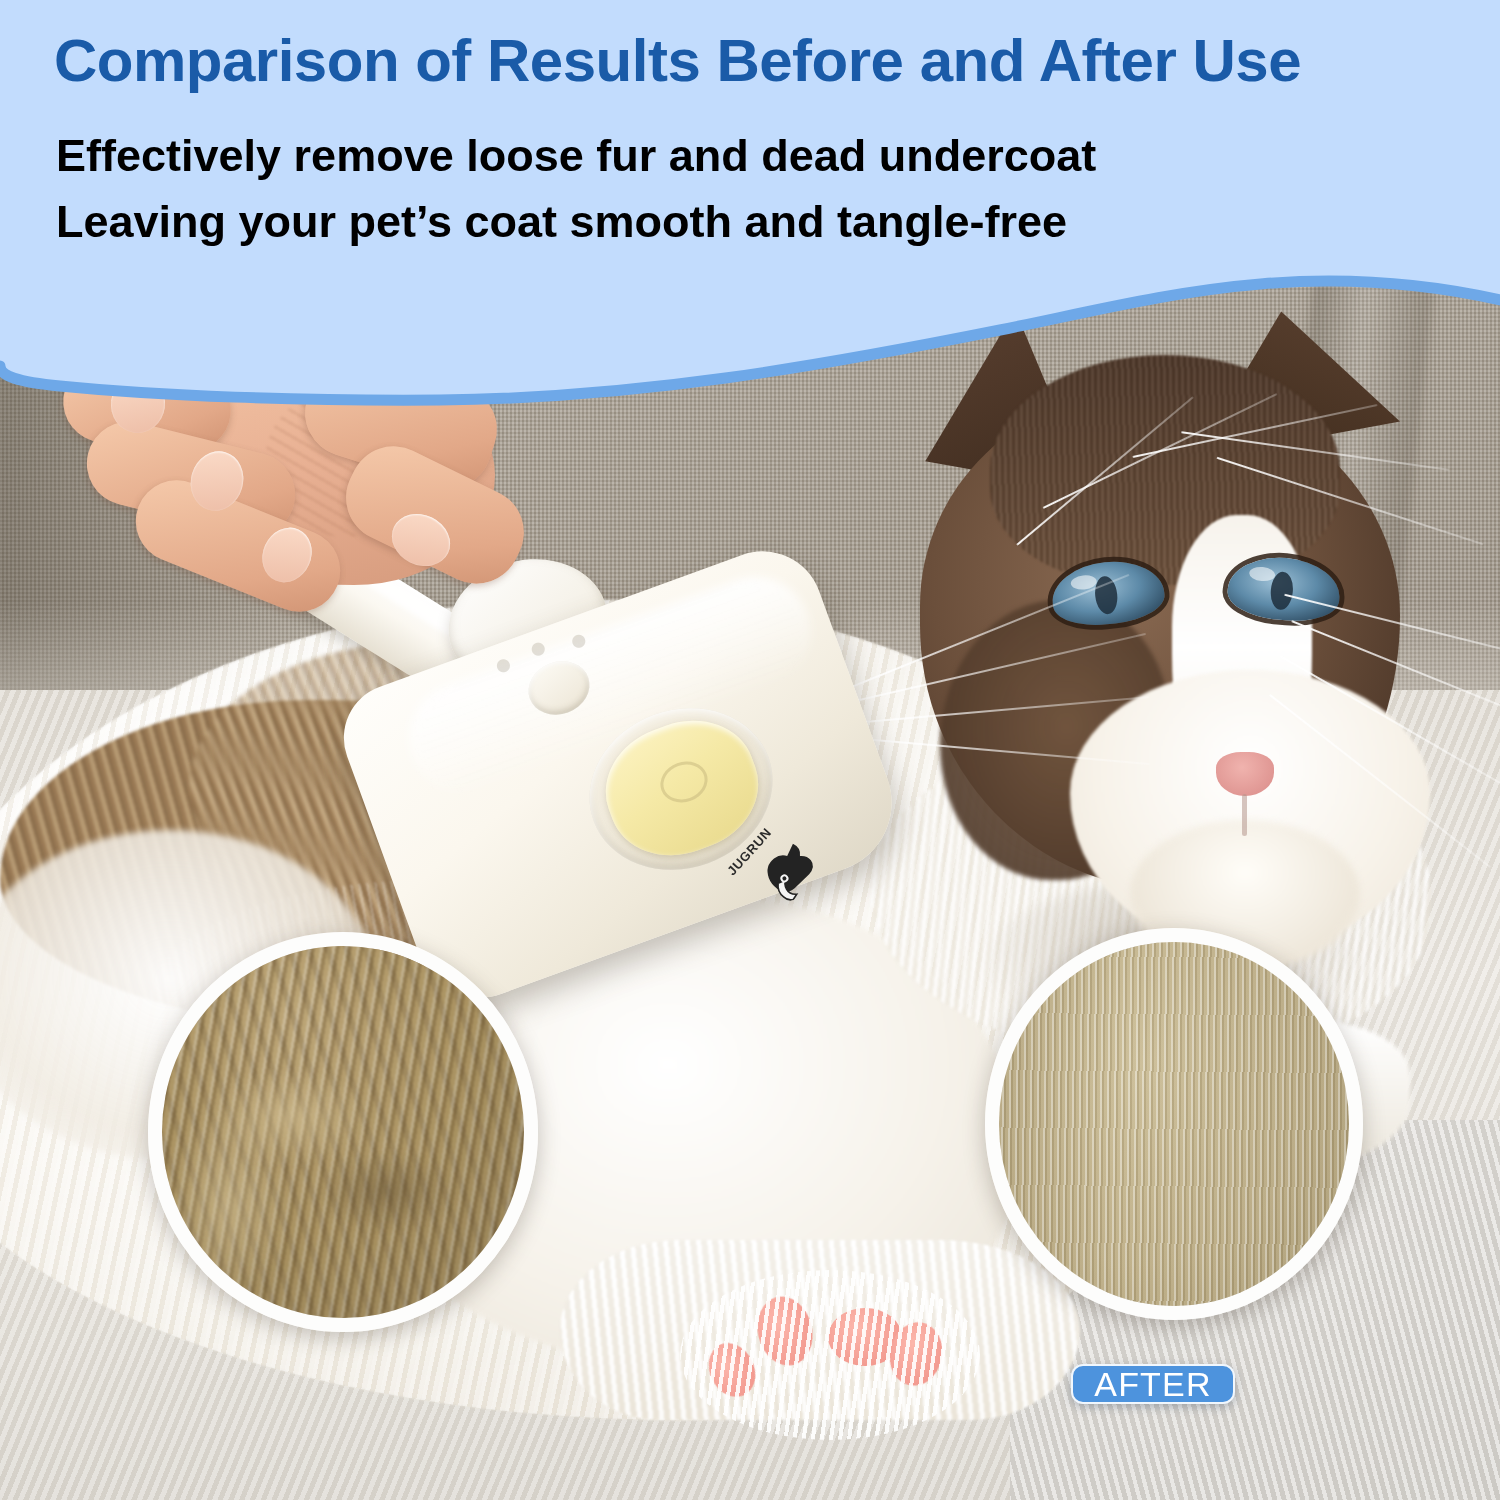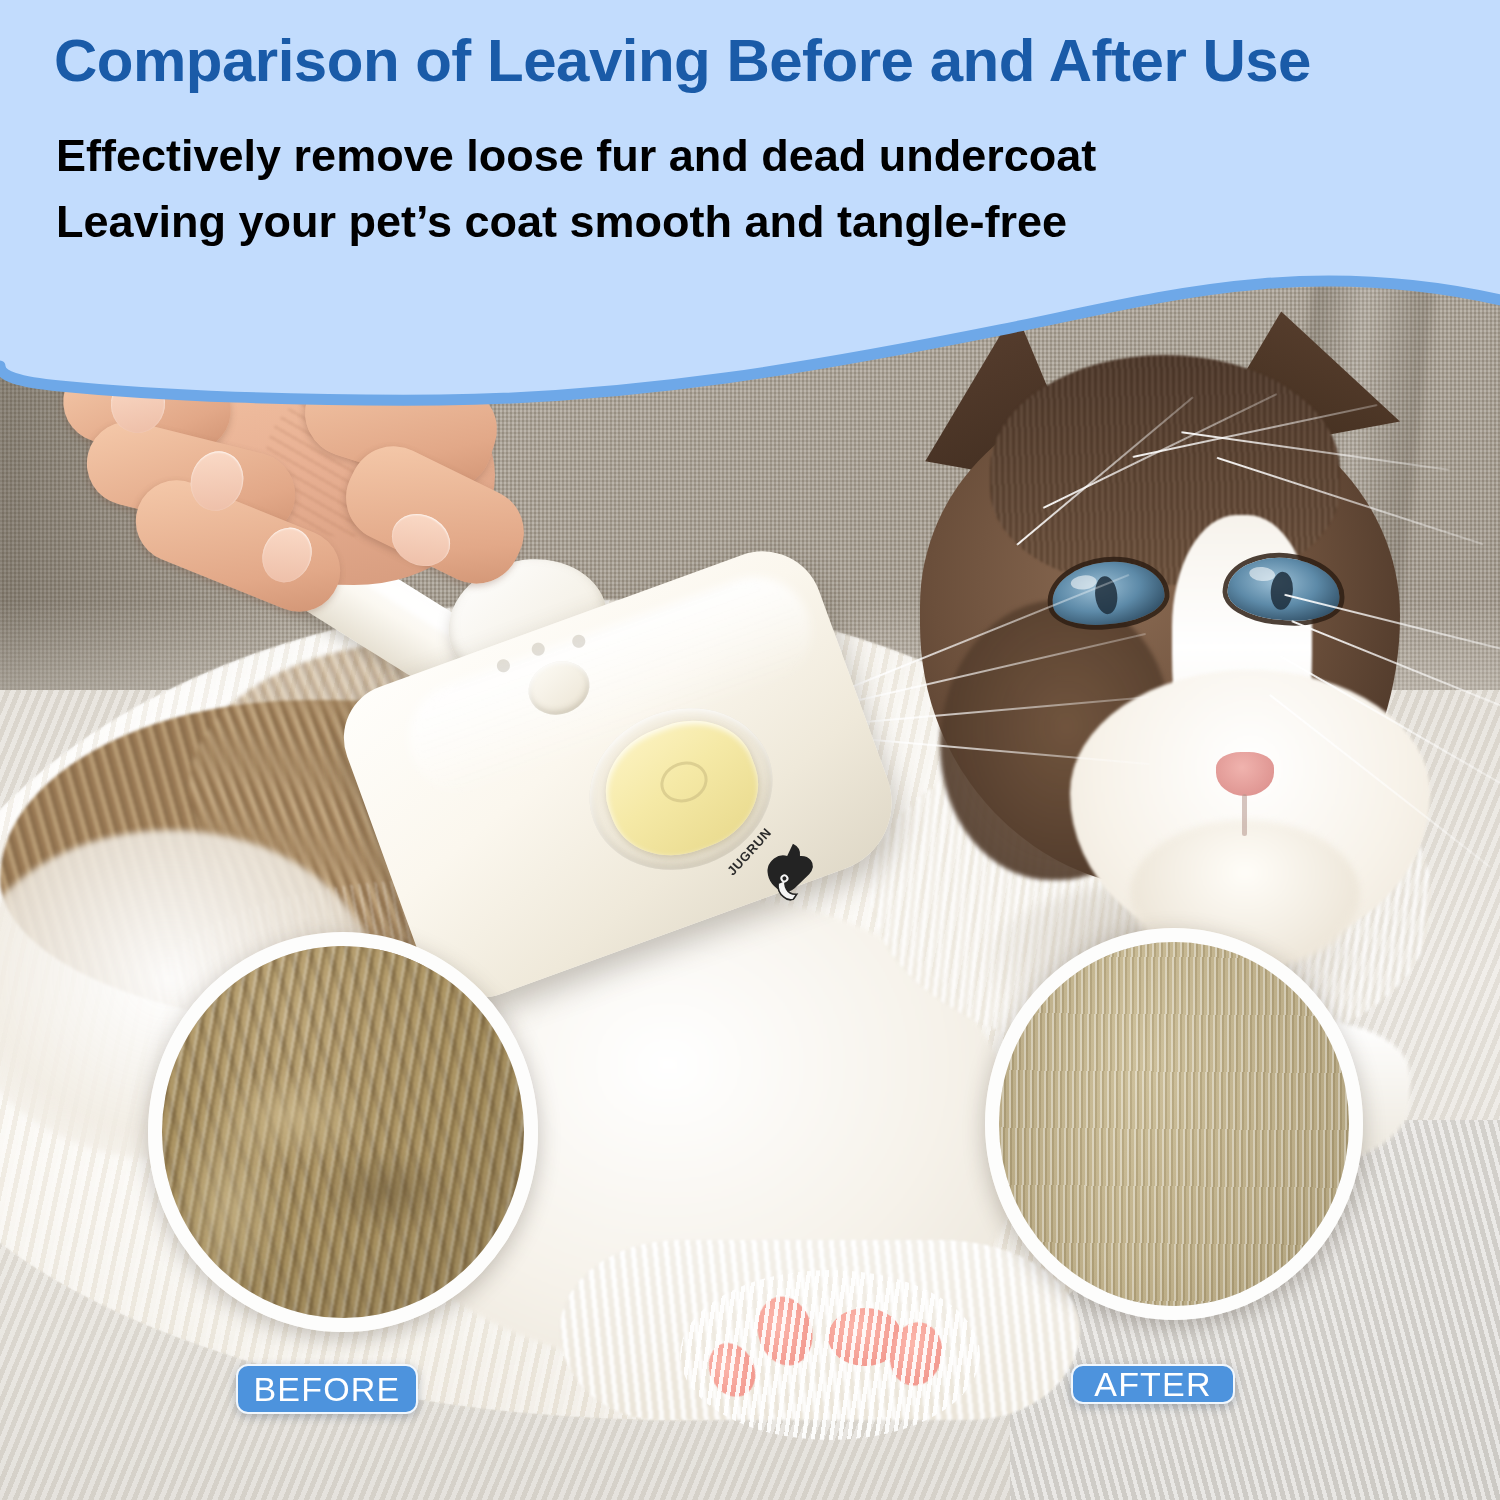--- a/index.html
+++ b/index.html
@@ -575,36 +575,35 @@
     </div>
 
     <div class="inset before">
       <div class="fur-before"></div>
       <div class="fur-before-tufts"></div>
     </div>
     <div class="inset after">
       <div class="fur-after"></div>
     </div>
 
-    <div class="badge before">BEFORE</div>
     <div class="badge after">AFTER</div>
 
   </div>
 
   <div class="banner">
     <svg viewBox="0 0 1500 430" preserveAspectRatio="none">
       <path d="M0,0 L1500,0 L1500,300 C1300,255 1150,300 1000,330
                C820,366 640,398 440,400
                C300,401 160,396 60,386
                C18,382 0,376 0,366 Z" fill="#c2dcfd"></path>
       <path d="M1500,300 C1300,255 1150,300 1000,330
                C820,366 640,398 440,400
                C300,401 160,396 60,386
                C18,382 0,376 0,366" fill="none" stroke="#6ea8e8" stroke-width="11" stroke-linecap="round"></path>
     </svg>
     <div class="banner-text">
-      <div class="title">Comparison of Leaving Before and After Use</div>
+      <div class="title">Comparison of Results Before and After Use</div>
       <div class="sub l1">Effectively remove loose fur and dead undercoat</div>
       <div class="sub l2">Leaving your pet’s coat smooth and tangle-free</div>
     </div>
   </div>
 
 </div>
 
 </body></html>

